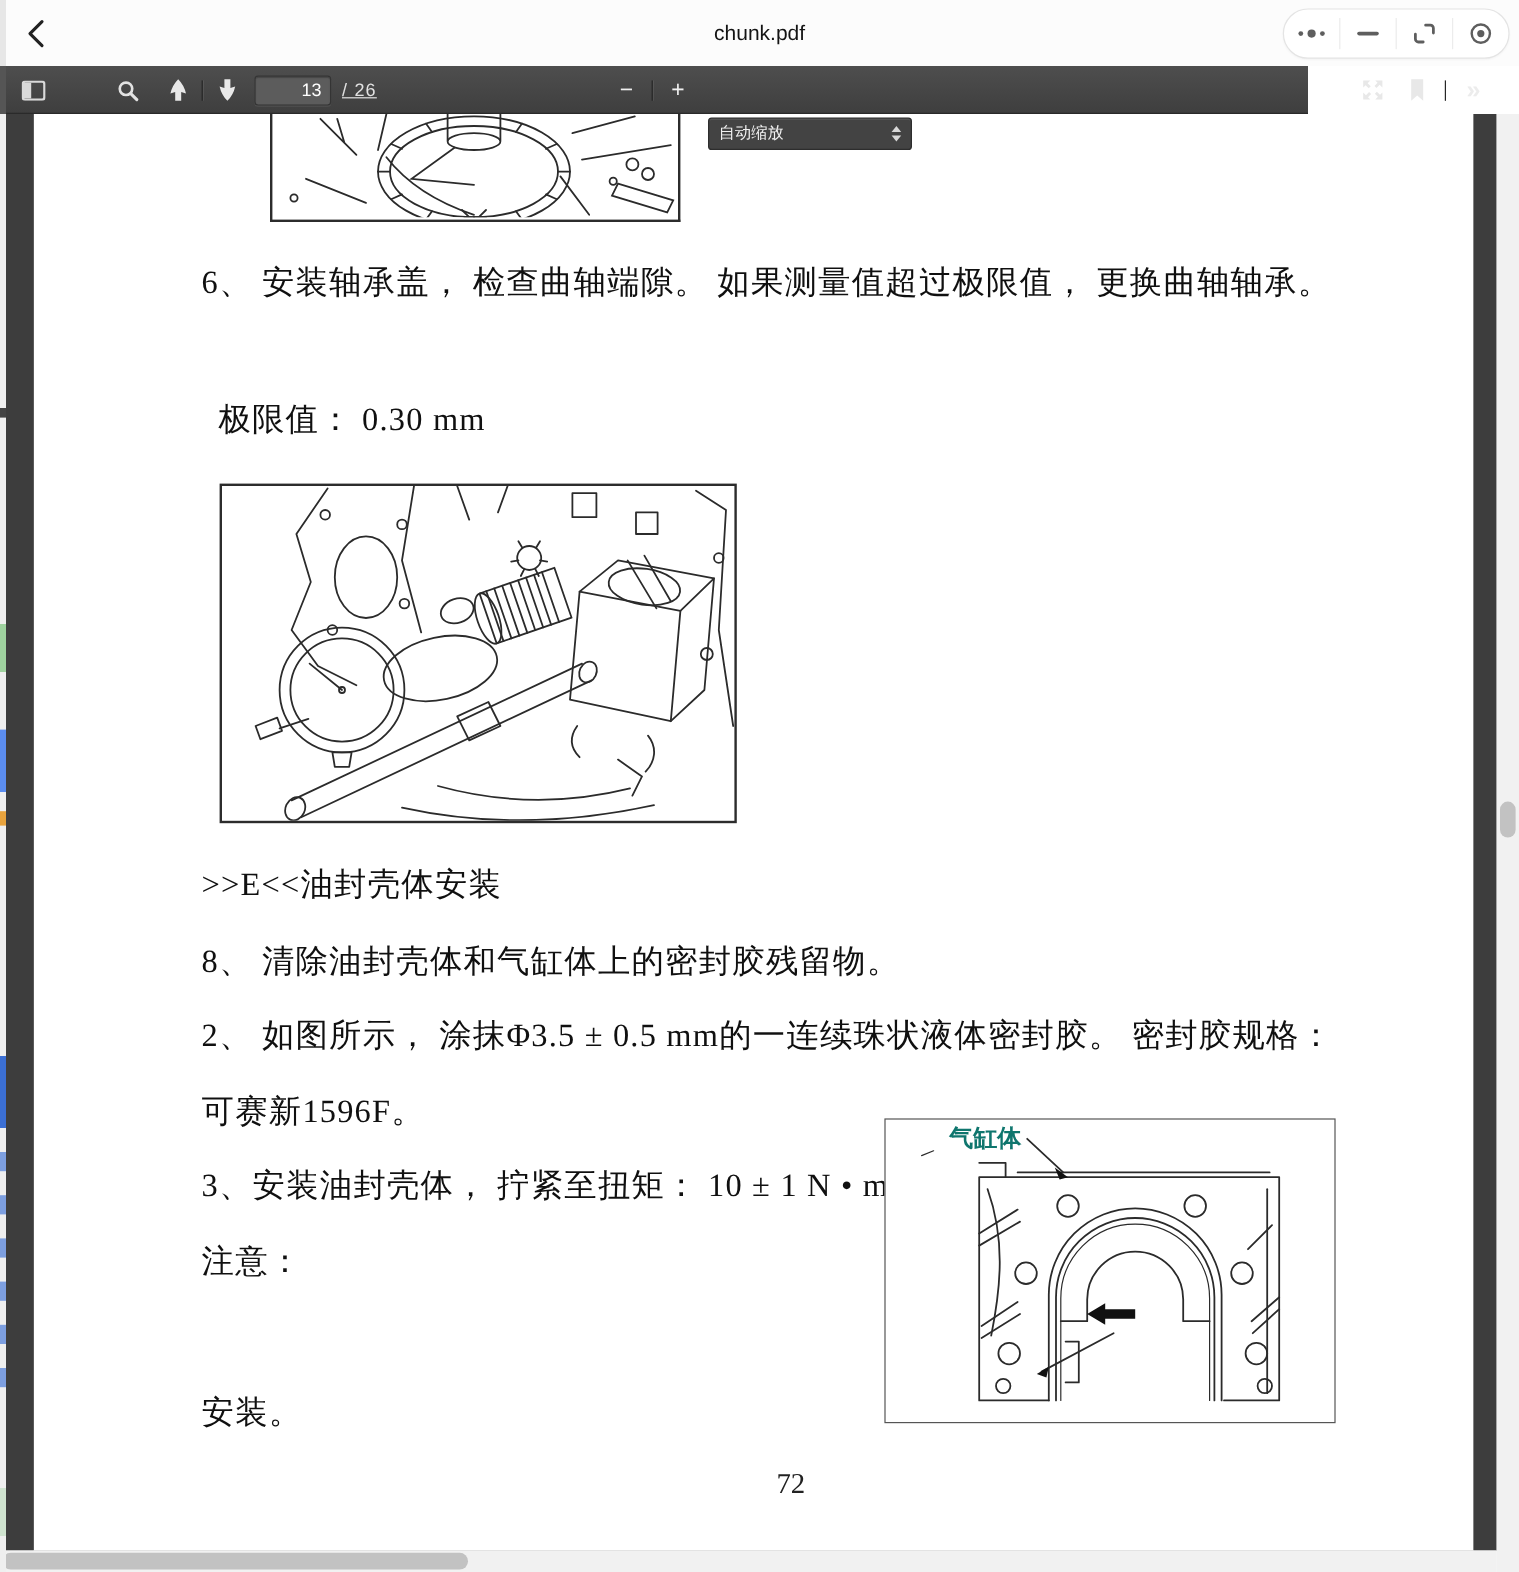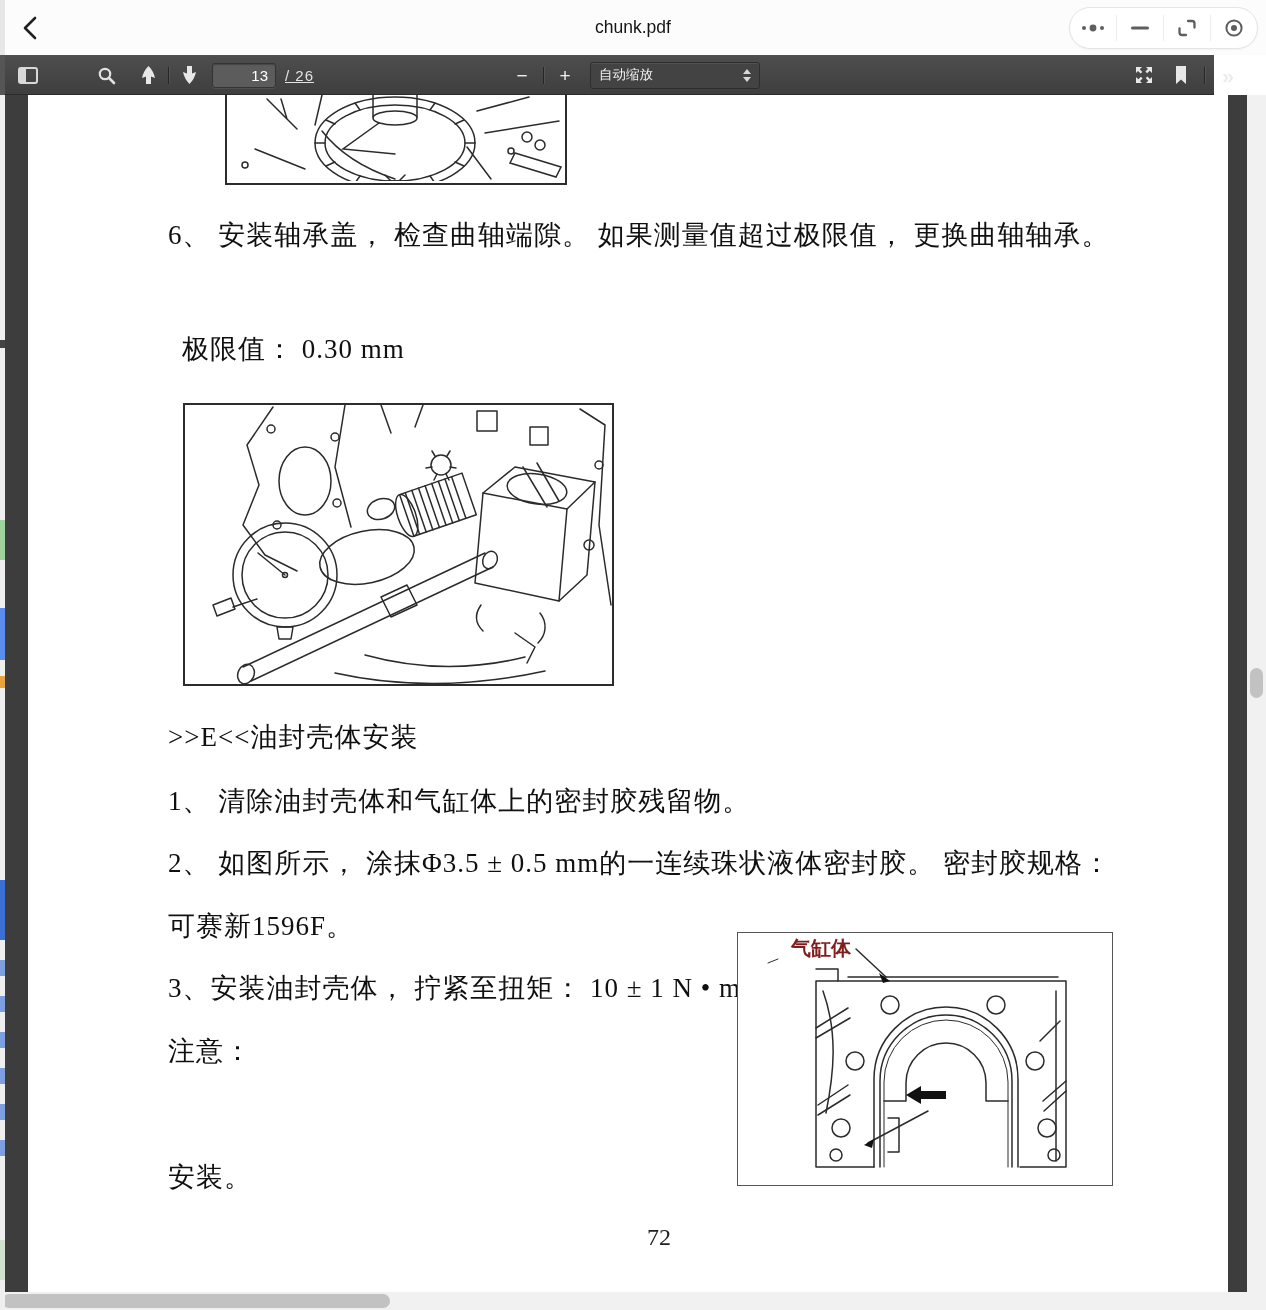--- a/index.html
+++ b/index.html
@@ -15,21 +15,21 @@
   .app-header{left:0;top:0;width:1266px;height:55px;background:#fcfcfc;z-index:10;}
   .back-btn{left:16px;top:13px;width:30px;height:30px;cursor:pointer;}
   .app-title{left:0;top:0;width:1266px;height:55px;line-height:55px;text-align:center;
              font-size:17.5px;color:#141414;}
   .capsule{right:8px;top:7px;height:40px;display:flex;align-items:center;background:#fff;
            border:1px solid #e4e4e4;border-radius:21px;box-shadow:0 1px 2px rgba(0,0,0,.04);}
   .capsule .cell{width:46px;height:26px;display:flex;align-items:center;justify-content:center;cursor:pointer;}
   .capsule .cell + .cell{border-left:1px solid #ececec;}
 
   
-  .pdf-toolbar{left:0;top:55px;width:1214px;height:40px;z-index:9;
+  .pdf-toolbar{left:0;top:55px;width:1090px;height:40px;z-index:9;
     background:linear-gradient(#4e4e4e,#3e3e3e);box-shadow:inset 0 -1px 0 #2a2a2a;}
   .tb{position:absolute;top:0;height:40px;display:flex;align-items:center;color:#ededed;}
   .tb-btn{display:flex;align-items:center;justify-content:center;width:28px;height:28px;
           border-radius:2px;cursor:pointer;}
   .tb-divider{width:1px;height:17px;background:#262626;box-shadow:1px 0 0 rgba(255,255,255,.08);}
   .page-input{width:64px;height:25px;background:#5c5c5c;border:1px solid #343434;border-radius:3px;
       box-shadow:inset 0 1px 1px rgba(0,0,0,.25),0 1px 0 rgba(255,255,255,.08);
       color:#fff;font-size:15px;text-align:right;padding:0 7px;box-sizing:border-box;outline:none;
       font-family:"Liberation Sans",sans-serif;}
   .page-total{font-size:15px;color:#e2e2e2;margin-left:9px;letter-spacing:1px;text-decoration:underline;}
@@ -53,21 +53,21 @@
   .vtrack{right:0;top:95px;width:19px;height:1215px;background:#f1f1f1;z-index:20;}
   .vthumb{left:3px;top:573px;width:13px;height:30px;border-radius:6.5px;background:#c2c2c2;}
   .htrack{left:0;top:1292px;width:1247px;height:18px;background:#f1f1f1;z-index:20;}
   .hthumb{left:2px;top:2px;width:388px;height:14px;border-radius:7px;background:#c2c2c2;}
 
   
   .doc-text{font-family:"Liberation Serif","DejaVu Serif",serif;color:#101010;font-size:27px;
             letter-spacing:1px;white-space:nowrap;}
   .bold{font-weight:normal;}
   .figure{border:2px solid #2c2c2c;background:#fff;box-sizing:border-box;}
-  .fig-label{font-family:Liberation Mono, monospace;font-weight:bold;font-size:20px;color:#7f1d1d;}
+  .fig-label{font-family:Liberation Mono, monospace;font-weight:bold;font-size:20px;color:#0f766e;}
   .pageno{font-family:"Liberation Serif","DejaVu Serif",serif;font-size:24px;color:#222;
           width:1200px;text-align:center;}
   svg{display:block;}
 </style>
 </head>
 <body>
 
 <div class="abs app-header">
   <div class="abs app-title">chunk.pdf</div>
   <div class="abs back-btn">
@@ -139,21 +139,21 @@
   </div>
   <div class="tb" style="left:508px;gap:7px;">
     <div class="tb-btn">
       <span class="zoom-glyph">−</span>
     </div>
     <div class="tb-divider"></div>
     <div class="tb-btn">
       <span class="zoom-glyph">+</span>
     </div>
   </div>
-  <div class="tb" style="left:590px;">
+  <div class="tb" style="left:590px;margin-top:36px;">
     <div class="zoom-select">
       <span class="lbl">自动缩放</span>
       <span class="updown">
         <span class="tri-up"></span>
           <span class="tri-dn"></span>
       </span>
     </div>
   </div>
   <div class="tb" style="left:1130px;gap:9px;">
     <div class="tb-btn">
@@ -264,21 +264,21 @@
           <circle cx="404" cy="140" r="5"></circle>
             <circle cx="414" cy="60" r="4"></circle>
           <path d="M180 250 Q260 272 340 252 M150 268 Q250 290 360 266"></path>
           <path d="M330 228 l20 14 -8 16 M355 208 c8 10 6 22 -2 30"></path>
           <path d="M296 200 q-10 14 2 26"></path>
         </g>
       </svg>
     </div>
 
     <div class="abs doc-text bold" style="left:140px;top:624px;">&gt;&gt;E&lt;&lt;油封壳体安装</div>
-    <div class="abs doc-text" style="left:140px;top:688px;">1、 清除油封壳体和气缸体上的密封胶残留物。</div>
+    <div class="abs doc-text" style="left:140px;top:688px;">8、 清除油封壳体和气缸体上的密封胶残留物。</div>
     <div class="abs doc-text" style="left:140px;top:750px;">2、 如图所示， 涂抹Φ3.5 ± 0.5 mm的一连续珠状液体密封胶。  密封胶规格：</div>
     <div class="abs doc-text" style="left:140px;top:813px;">可赛新1596F。</div>
     <div class="abs doc-text" style="left:140px;top:875px;">3、安装油封壳体， 拧紧至扭矩： 10 ± 1 N • m。</div>
     <div class="abs doc-text bold" style="left:140px;top:938px;">注意：</div>
     <div class="abs doc-text" style="left:140px;top:1064px;">安装。</div>
 
     <div class="abs figure" style="left:709px;top:837px;width:376px;height:254px;border-width:1.5px;border-color:#555;">
       <svg width="373" height="251" viewBox="0 0 373 251">
         <g stroke="#2b2b2b" fill="none" stroke-width="1.5" stroke-linecap="round" stroke-linejoin="round">
           <path d="M100 48 V36 H78"></path>

